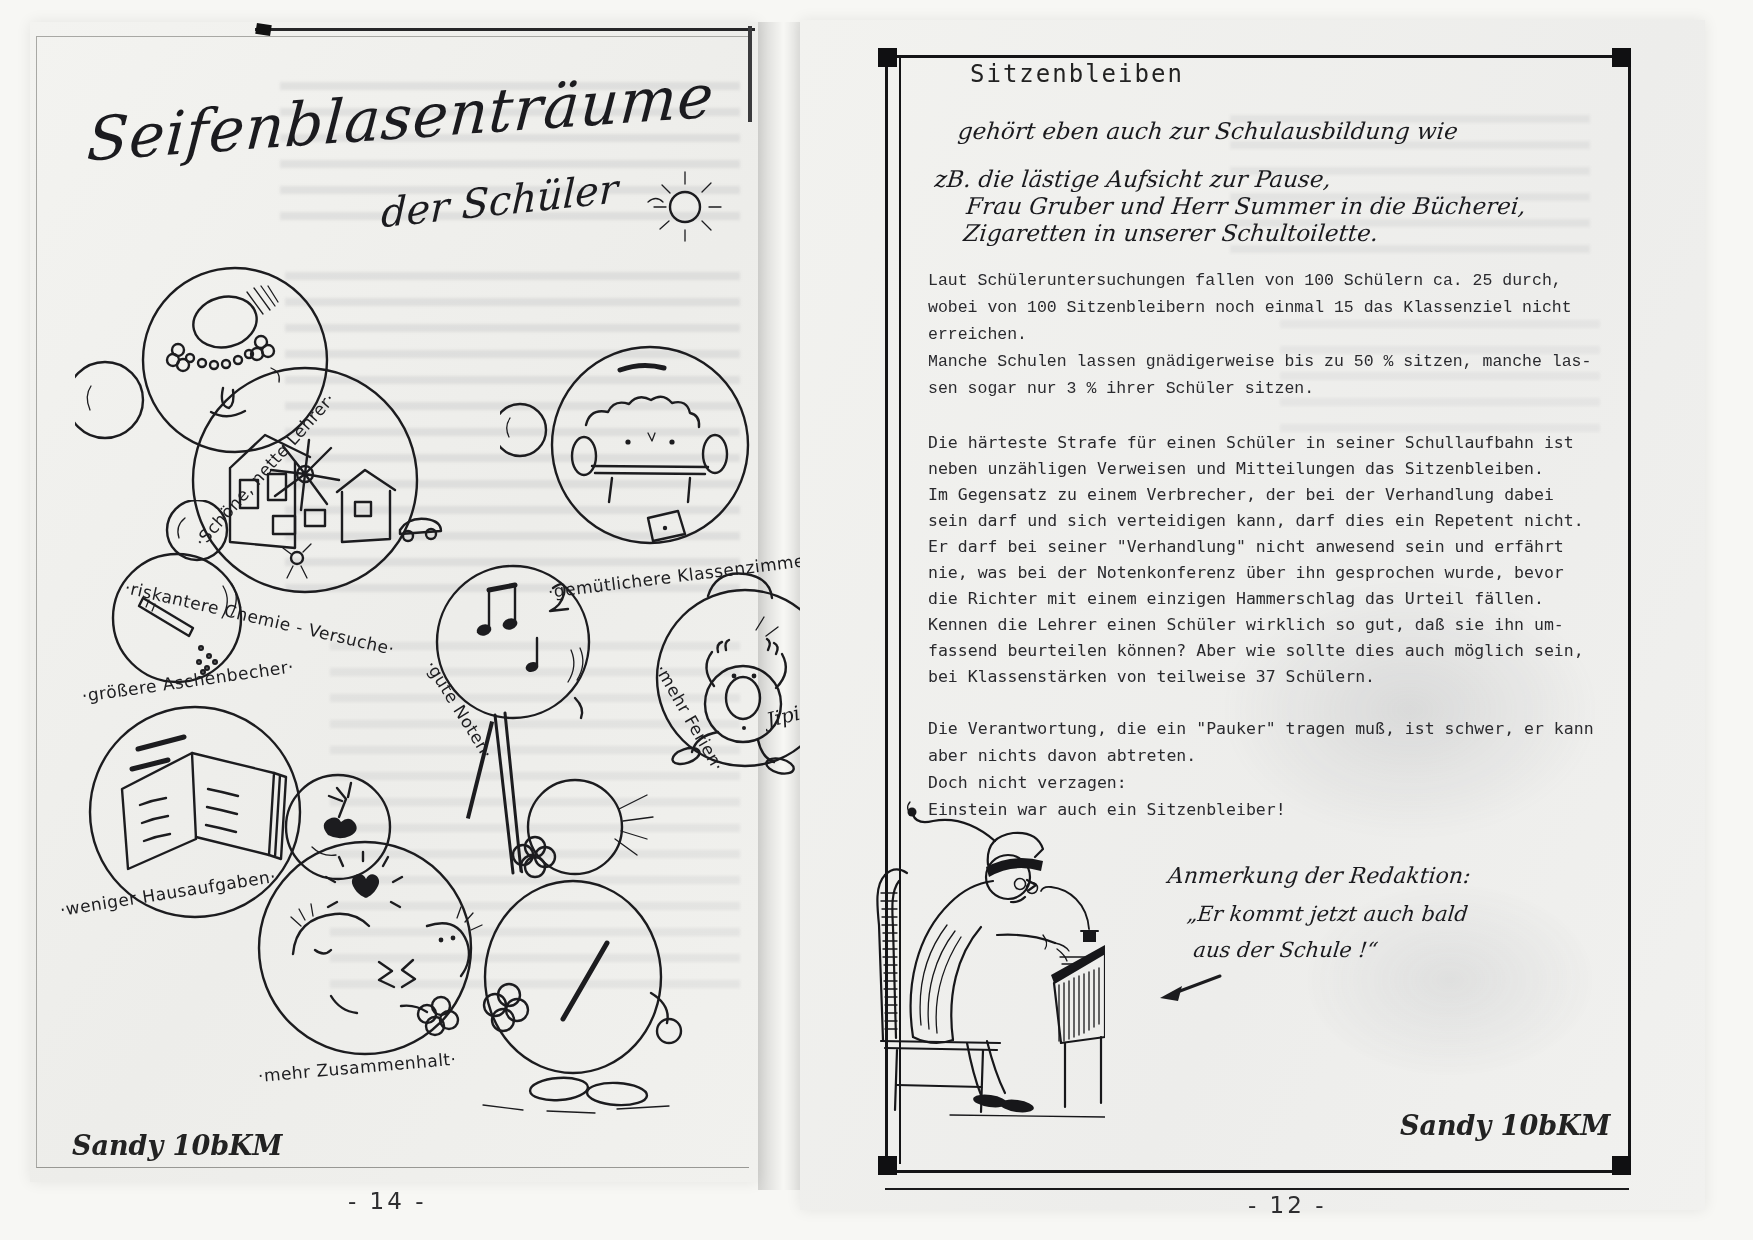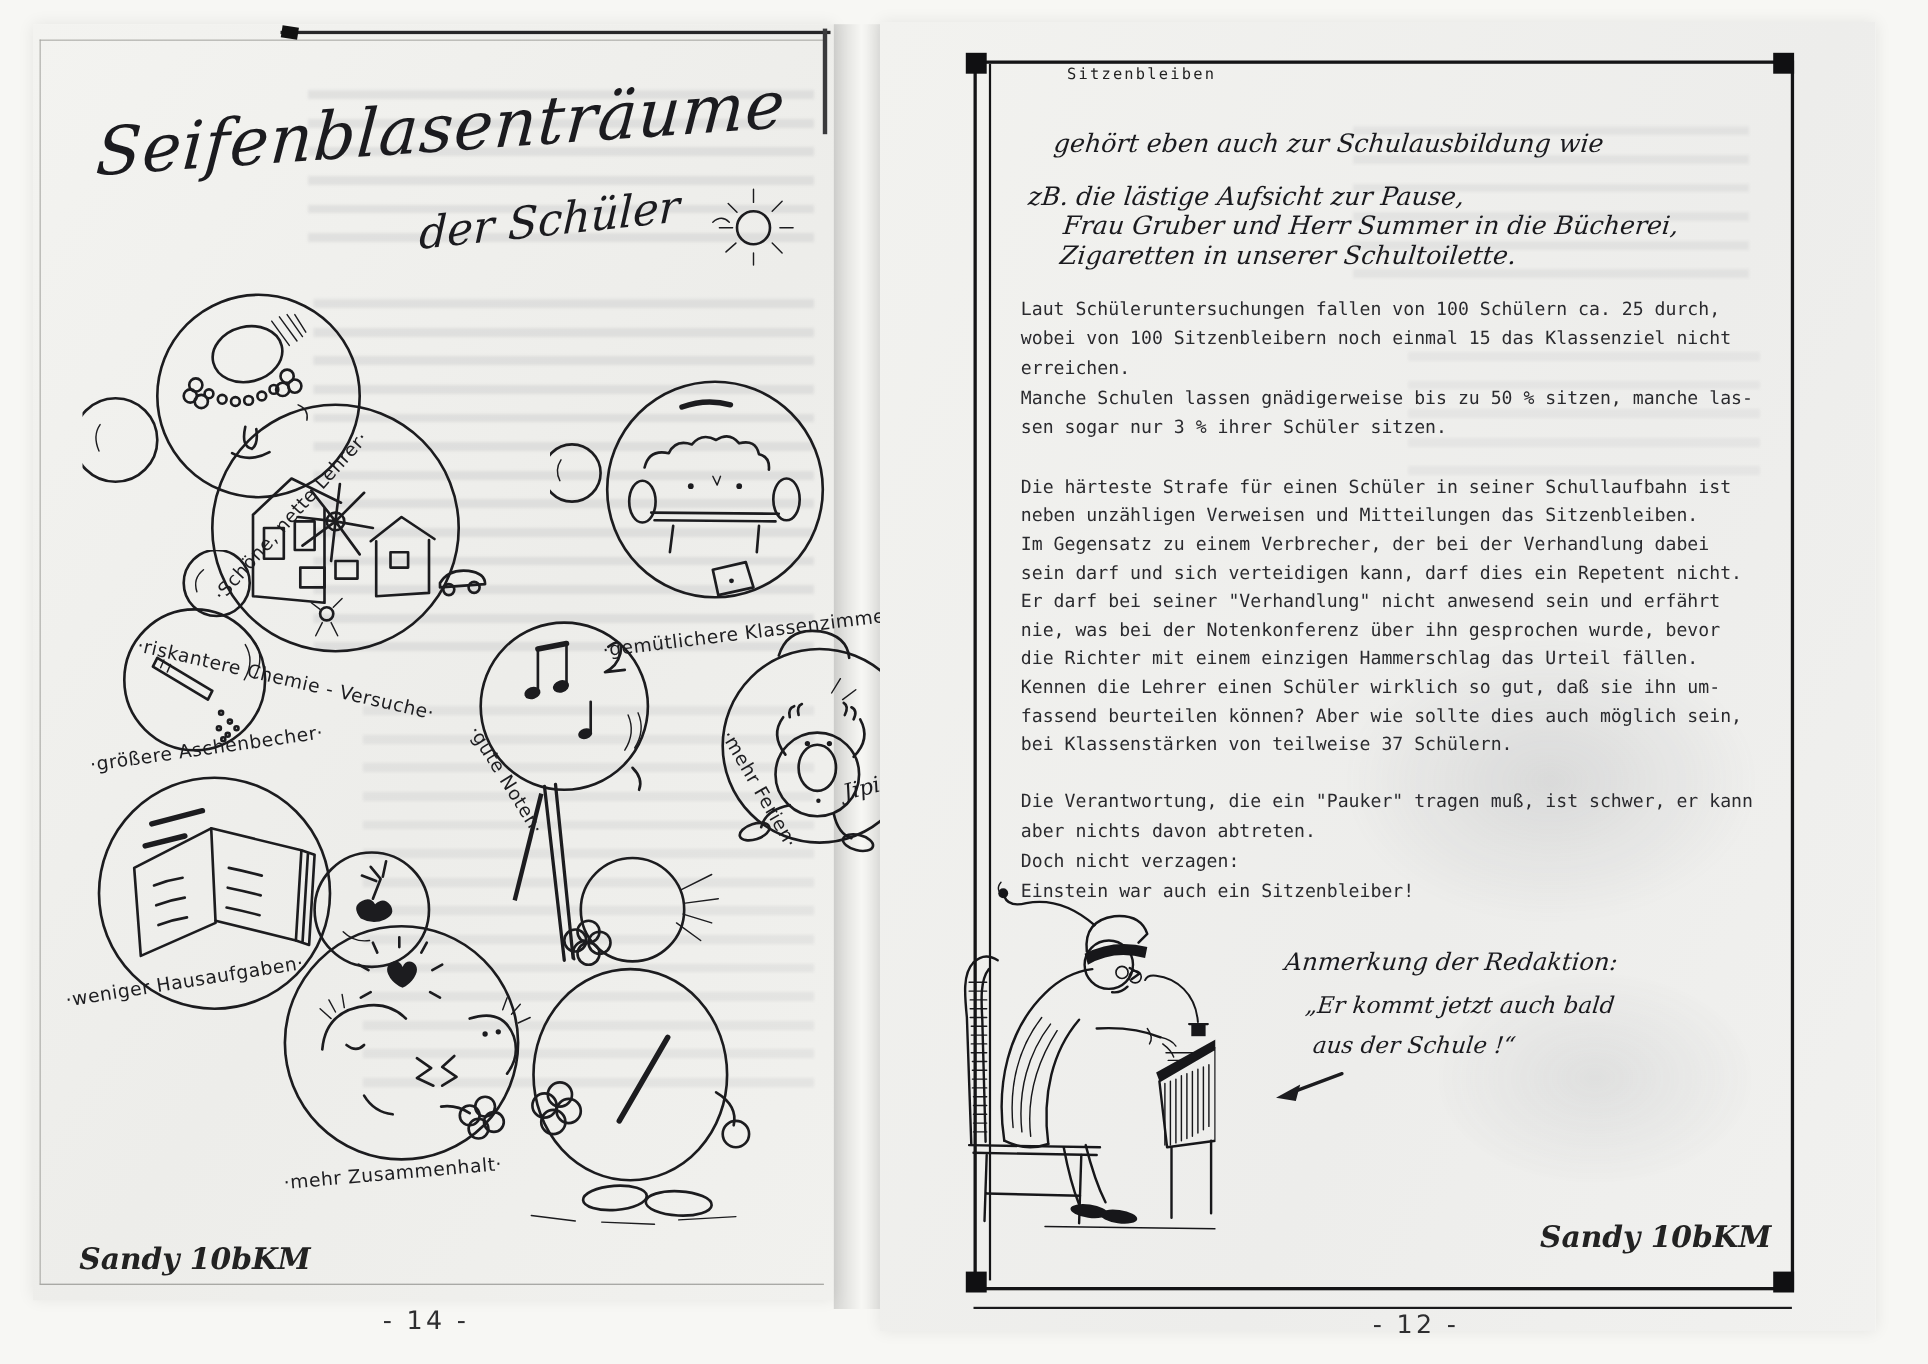--- a/index.html
+++ b/index.html
@@ -20,21 +20,21 @@
   .title1{font-size:60px;transform:rotate(-4deg) skewX(-8deg);transform-origin:0 0;letter-spacing:1px;}
   .title2{font-size:40px;transform:rotate(-6deg) skewX(-8deg);transform-origin:0 0;}
   .blabel{font-family:"DejaVu Sans",sans-serif;font-size:17px;font-weight:500;letter-spacing:.5px;
     color:#1d1d20;white-space:nowrap;transform-origin:0 50%;}
   .sig{font-family:"DejaVu Serif",serif;font-style:italic;font-size:27px;font-weight:bold;color:#222;}
   .pagenum{font-family:"DejaVu Sans",sans-serif;font-size:23px;color:#2e2e30;letter-spacing:3px;}
   
   .typed{font-family:"DejaVu Sans Mono","Liberation Mono",monospace;font-size:16.5px;line-height:27px;
     color:#2a2a2e;white-space:pre-line;}
   .typed.p2{line-height:26px;}
-  .theader{font-family:"DejaVu Sans Mono","Liberation Mono",monospace;font-size:14px;letter-spacing:2px;color:#222;}
+  .theader{font-family:"DejaVu Sans Mono","Liberation Mono",monospace;font-size:24px;letter-spacing:2px;color:#222;}
   .hand{font-family:"DejaVu Serif",serif;font-style:italic;font-size:23px;color:#1a1a1e;
     transform:skewX(-6deg);white-space:pre-line;line-height:27px;}
   .hand.small{font-size:21px;line-height:36px;}
   
   .rframe{position:absolute;left:85px;top:35px;width:740px;height:1112px;border:3px solid #141416;}
   .rframe-innerline{position:absolute;left:99px;top:38px;width:2px;height:1106px;background:#141416;}
   .rframe-bottom2{position:absolute;left:85px;top:1168px;width:744px;height:2px;background:#1a1a1c;}
   .corner{position:absolute;width:19px;height:19px;background:#101012;}
   
   .hairframe{position:absolute;left:6px;top:14px;width:712px;height:1130px;
@@ -277,21 +277,21 @@
     <div class="ghostblob" style="left:420px;top:560px;width:380px;height:260px;"></div>
     <div class="ghostblob" style="left:500px;top:860px;width:300px;height:200px;opacity:.8;"></div>
 
     <div class="abs theader" style="left:170px;top:40px;">Sitzenbleiben</div>
 
     <div class="abs hand" style="left:158px;top:98px;">gehört eben auch zur Schulausbildung wie</div>
     <div class="abs hand" style="left:132px;top:146px;">zB.  die lästige Aufsicht zur Pause,
   Frau Gruber und Herr Summer in die Bücherei,
   Zigaretten in unserer Schultoilette.</div>
 
-    <div class="abs typed" style="left:128px;top:247px;width:700px;">Laut Schüleruntersuchungen fallen von 100 Schülern ca. 25 durch,
+    <div class="abs typed" style="left:128px;top:247px;width:700px;font-family:Liberation Mono, monospace;">Laut Schüleruntersuchungen fallen von 100 Schülern ca. 25 durch,
 wobei von 100 Sitzenbleibern noch einmal 15 das Klassenziel nicht
 erreichen.
 Manche Schulen lassen gnädigerweise bis zu 50 % sitzen, manche las-
 sen sogar nur 3 % ihrer Schüler sitzen.</div>
     <div class="abs typed p2" style="left:128px;top:410px;width:700px;">Die härteste Strafe für einen Schüler in seiner Schullaufbahn ist
 neben unzähligen Verweisen und Mitteilungen das Sitzenbleiben.
 Im Gegensatz zu einem Verbrecher, der bei der Verhandlung dabei
 sein darf und sich verteidigen kann, darf dies ein Repetent nicht.
 Er darf bei seiner "Verhandlung" nicht anwesend sein und erfährt
 nie, was bei der Notenkonferenz über ihn gesprochen wurde, bevor

